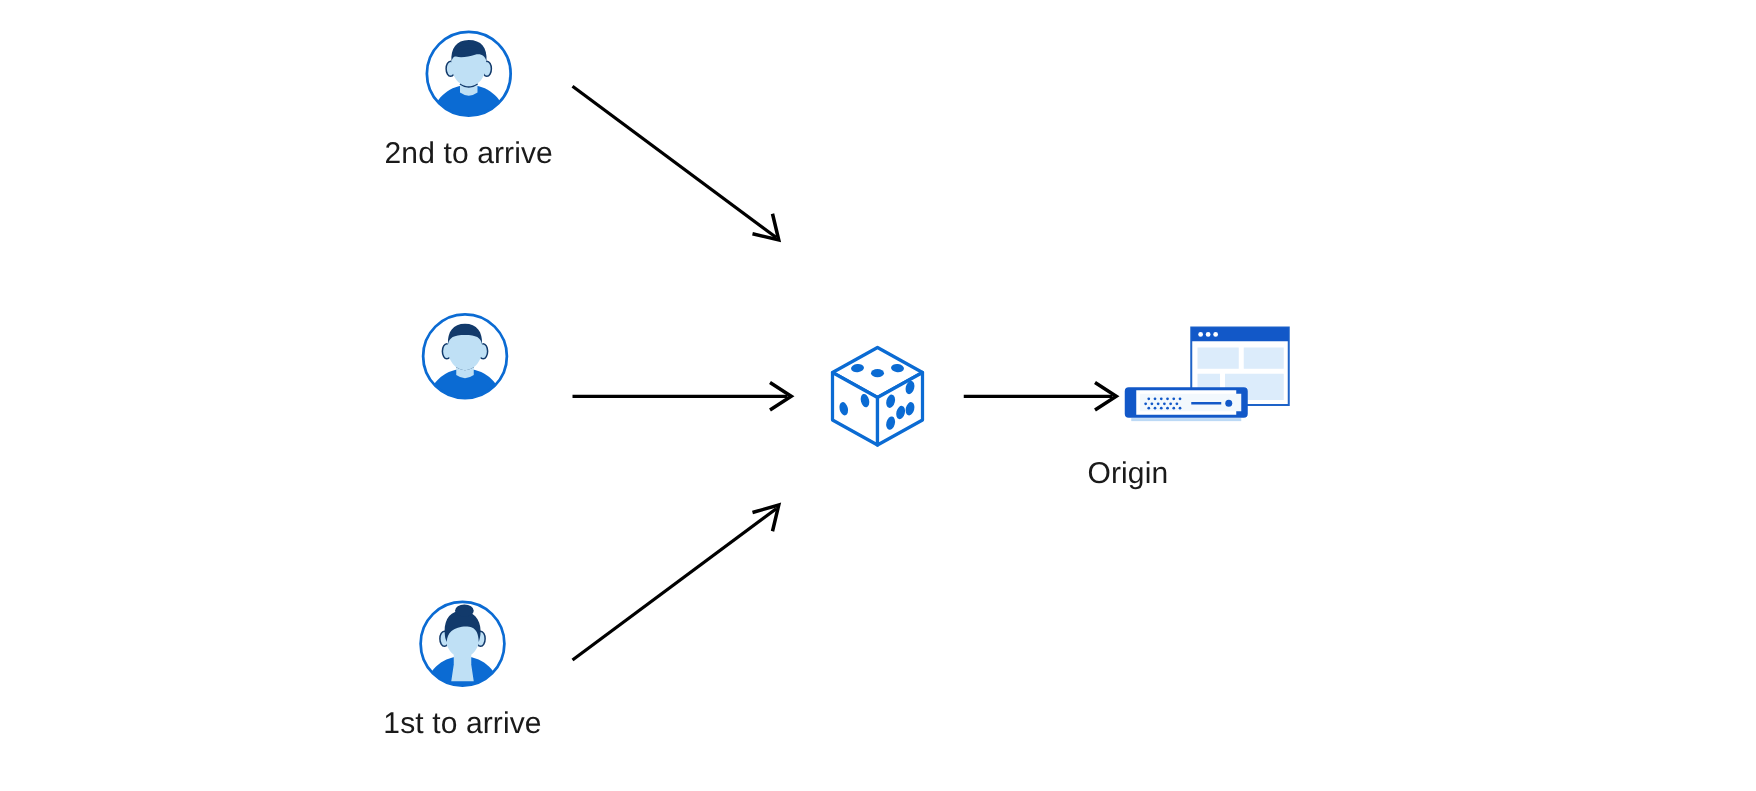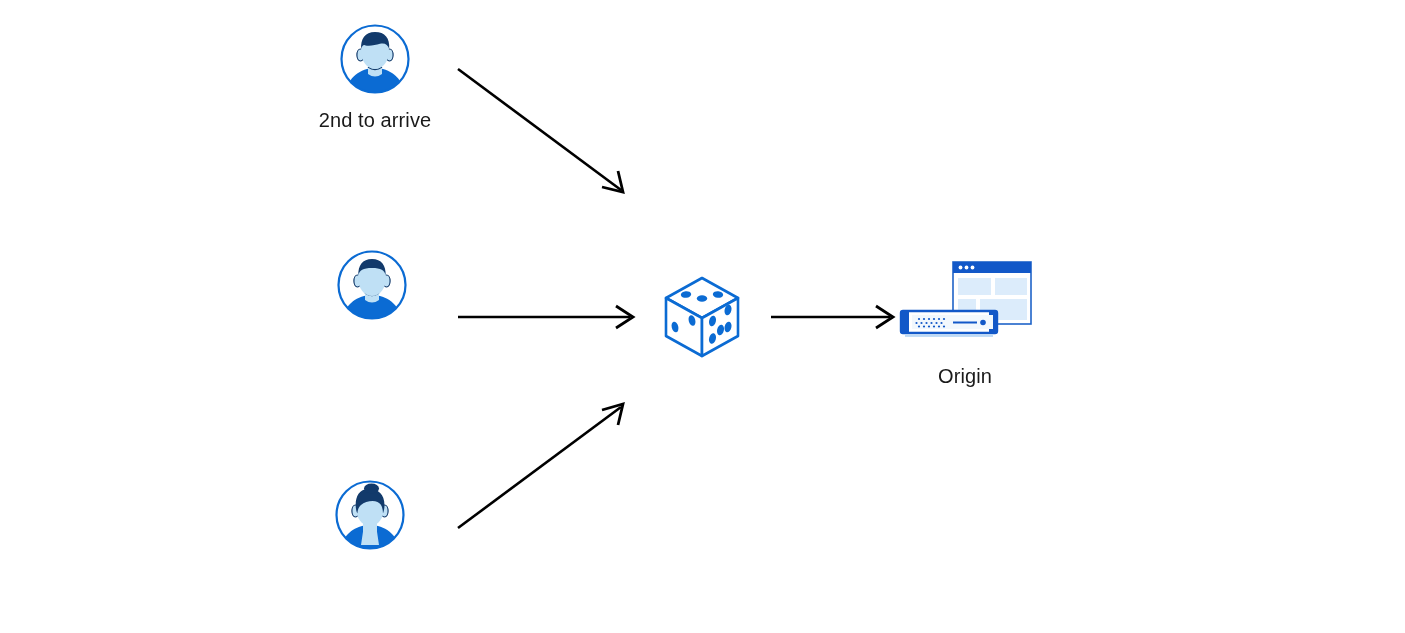--- a/index.html
+++ b/index.html
@@ -26,30 +26,29 @@
     width: 160px;
     text-align: center;
   }
   .avatar {
     width: 74px;
     height: 74px;
     margin: 0 auto;
     display: block;
   }
   .node-label {
-    font-size: 20px;
+    font-size: 24px;
     color: #1a1a1a;
     line-height: 1.25;
     margin-top: 12px;
     letter-spacing: 0.1px;
     white-space: nowrap;
   }
   .origin-node {
     width: 190px;
-    text-align: center;
   }
   .origin-graphic {
     width: 140px;
     height: 100px;
     margin: 0 auto;
     display: block;
   }
   .dice-node {
     width: 90px;
     height: 90px;
@@ -163,20 +162,21 @@
         <path d="M31 47 q6 6 12 0 l3 20 h-18 z" fill="#bfe0f5"></path>
         <ellipse cx="22.5" cy="33" rx="3.6" ry="6" fill="#bfe0f5" stroke="#123a6b" stroke-width="1.2"></ellipse>
         <ellipse cx="51.5" cy="33" rx="3.6" ry="6" fill="#bfe0f5" stroke="#123a6b" stroke-width="1.2"></ellipse>
         <path d="M37 12 C 26 12 23 21 23 30 C 23 40 29 48 37 48 C 45 48 51 40 51 30 C 51 21 48 12 37 12 Z" fill="#bfe0f5"></path>
 
         <path d="M23 31 C 21.5 20 25.5 12 34 11 C 44 9.8 51.5 16 51.5 27 C 51.5 31 50.5 34 50 35.5 C 49.8 29 48 25.5 44.5 24 C 40 22 32 23.5 28 27 C 25.8 29 24.6 31.5 24.4 35.5 C 23.8 34 23.2 33 23 31 Z" fill="#123a6b"></path>
         <ellipse cx="38.5" cy="10.5" rx="7.5" ry="5" fill="#123a6b"></ellipse>
       </g>
       <circle cx="37" cy="37" r="33.5" fill="none" stroke="#0b6bd3" stroke-width="2.2"></circle>
     </svg>
+    <div class="node-label">1st to arrive</div>
   </div>
 
   <div class="node dice-node" style="left:657px; top:272px;">
     <svg class="dice-graphic" viewBox="0 0 90 90">
       <g stroke="#0b6bd3" stroke-width="2.6" stroke-linejoin="round" fill="#ffffff">
 
         <polygon points="45,6 81,26 45,46 9,26"></polygon>
 
         <polygon points="9,26 45,46 45,84 9,64"></polygon>
 

